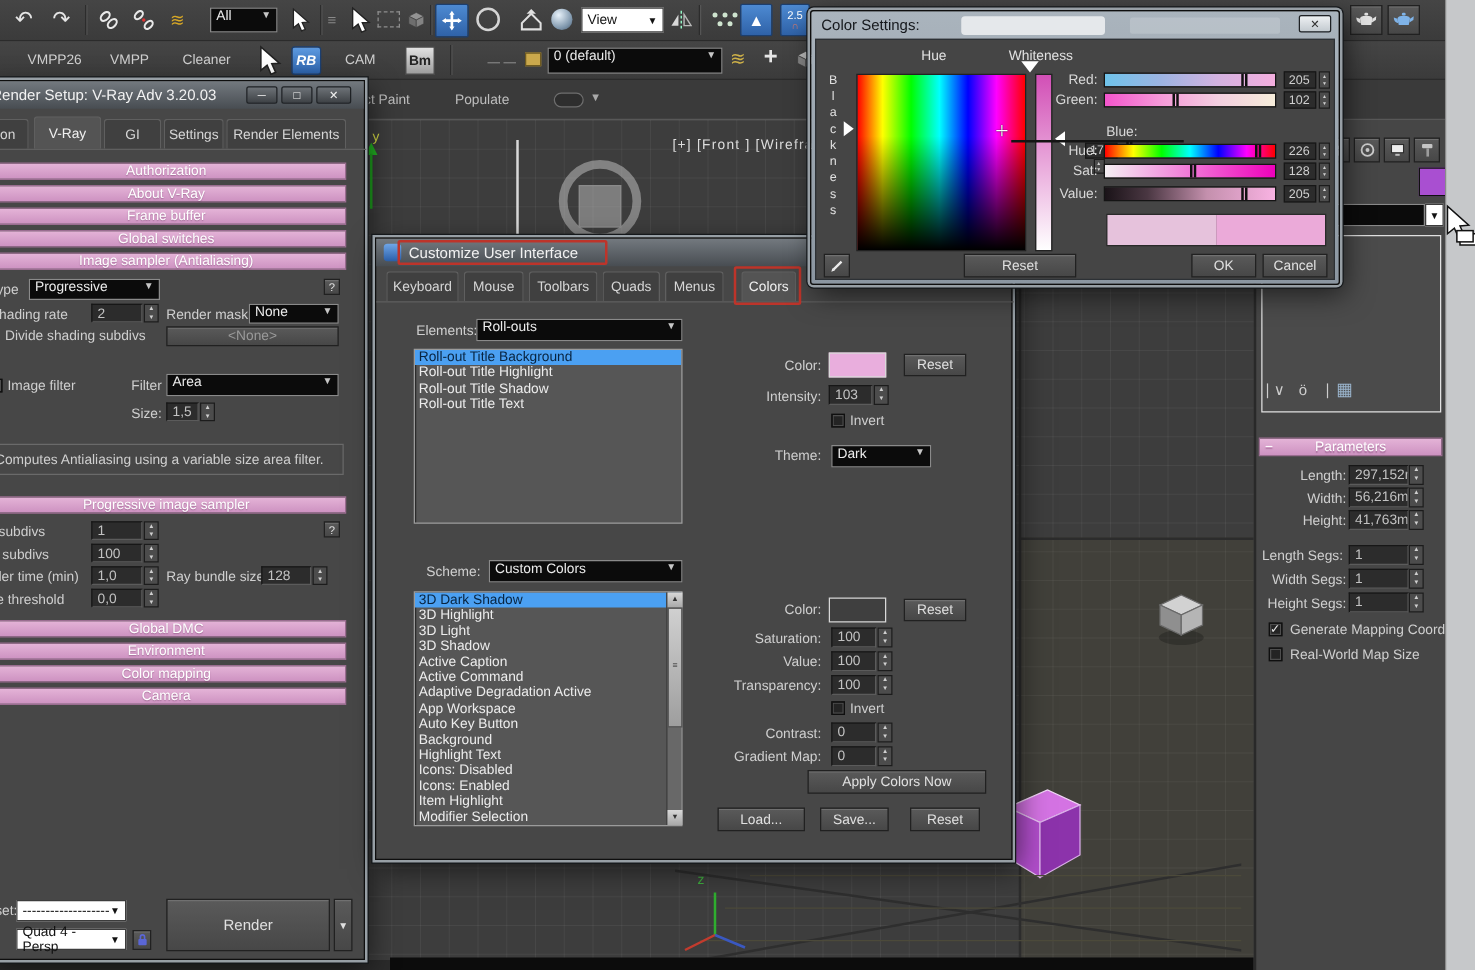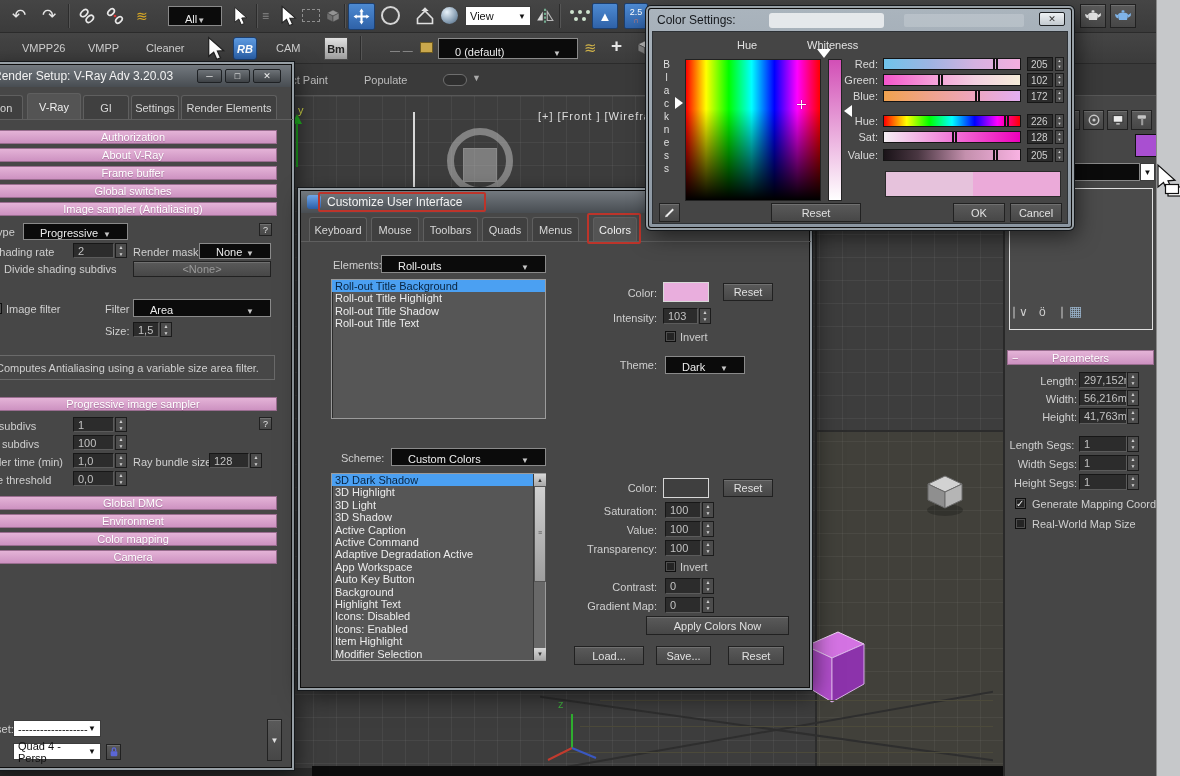--- a/index.html
+++ b/index.html
@@ -7,21 +7,21 @@
   #root{position:relative;width:1180px;height:776px;overflow:hidden;background:#3a3a3a;}
   .abs{position:absolute;}
   .tx{color:#cfcfcf;font-size:11px;white-space:nowrap;}
   .dim{color:#9a9a9a;}
   
   .tbar{position:absolute;left:0;width:1156px;background:linear-gradient(#454545,#3b3b3b);border-bottom:1px solid #2b2b2b;}
   .tb-glyph{position:absolute;color:#e6e6e6;font-size:17px;line-height:17px;}
   .tb-div{position:absolute;width:1px;background:#2c2c2c;box-shadow:1px 0 0 #555;}
   .tb-blue{position:absolute;background:linear-gradient(#4d8ad2,#2f62a8);border:1px solid #1d3f6e;border-radius:2px;display:flex;align-items:center;justify-content:center;}
   
-  .combo-d{position:absolute;background:#0b0b0b;border:1px solid #8a8a8a;color:#ececec;font-size:11px;display:flex;align-items:flex-end;padding:0 16px;}
+  .combo-d{position:absolute;background:#0b0b0b;border:1px solid #8a8a8a;color:#ececec;font-size:11px;display:flex;align-items:flex-start;padding:0 4px;}
   .combo-d .arr{margin-left:auto;color:#c6c6c6;font-size:8px;}
   .combo-w{position:absolute;background:#fff;border:1px solid #3c3c3c;color:#111;font-size:11px;display:flex;align-items:center;padding:0 4px;}
   .combo-w .arr{margin-left:auto;color:#111;font-size:8px;}
   
   .field{position:absolute;background:#2c2c2c;border:1px solid #171717;border-right-color:#5b5b5b;border-bottom-color:#5b5b5b;color:#c2c2c2;font-size:11px;display:flex;align-items:center;padding:0 4px;overflow:hidden;white-space:nowrap;}
   .spinner{position:absolute;width:12px;display:flex;flex-direction:column;background:#4c4c4c;border:1px solid #1c1c1c;}
   .spinner span{flex:1;font-size:5px;line-height:6px;text-align:center;color:#d0d0d0;}
   .btn{position:absolute;background:linear-gradient(#5a5a5a,#474747);border:1px solid #212121;box-shadow:inset 0 1px 0 #707070;color:#e0e0e0;font-size:11px;display:flex;align-items:center;justify-content:center;white-space:nowrap;}
   .cb{position:absolute;width:11px;height:11px;background:#242424;border:1px solid #0f0f0f;box-shadow:inset 0 0 0 1px #4e4e4e;}
   .cb.on::after{content:"✓";color:#ececec;font-size:10px;line-height:10px;position:absolute;left:0px;top:0px;}
@@ -503,20 +503,21 @@
   </div>
   <div class="combo-w" style="left:26px;top:678px;width:88px;height:17px;">
     <span style="overflow:hidden;">Quad 4 - Persp</span>
         <span class="arr">▼</span>
   </div>
   <div class="btn" style="left:119px;top:679px;width:15px;height:16px;">
     <svg width="10" height="12">
           <use href="#i-lock"></use>
         </svg>
   </div>
+  <div class="btn" style="left:146px;top:654px;width:131px;height:42px;font-size:12px;">Render</div>
   <div class="btn" style="left:280px;top:654px;width:15px;height:42px;font-size:8px;">▼</div>
 </div>
 
 <div class="dlg" style="left:300px;top:190px;width:510px;height:498px;z-index:10;">
   <div class="dlg-title">
     <span style="width:14px;height:14px;background:linear-gradient(#6fa6e8,#2a5ea8);border-radius:3px;margin-right:6px;"></span>
     <span>Customize User Interface</span>
   </div>
   <div class="red-annot" style="left:17px;top:1px;width:168px;height:20px;"></div>
 
@@ -681,21 +682,21 @@
     <span class="cs-lb">Green:</span>
     <div class="strack" style="background:linear-gradient(90deg,#f455cc,#f59ad8,#f3cfe0,#f6edda);">
           <div class="smark" style="left:40%;"></div>
         </div>
     <div class="cs-val">102</div>
     <div class="cs-spin">
           <span>▲</span>
           <span>▼</span>
         </div>
   </div>
-  <div class="cs-row" style="top:80px;">
+  <div class="cs-row" style="top:91px;flex-direction:column;">
     <span class="cs-lb">Blue:</span>
     <div class="strack" style="background:linear-gradient(90deg,#f1a24e,#efa38b,#eda6c0,#e3aef2);">
           <div class="smark" style="left:67%;"></div>
         </div>
     <div class="cs-val">172</div>
     <div class="cs-spin">
           <span>▲</span>
           <span>▼</span>
         </div>
   </div>

